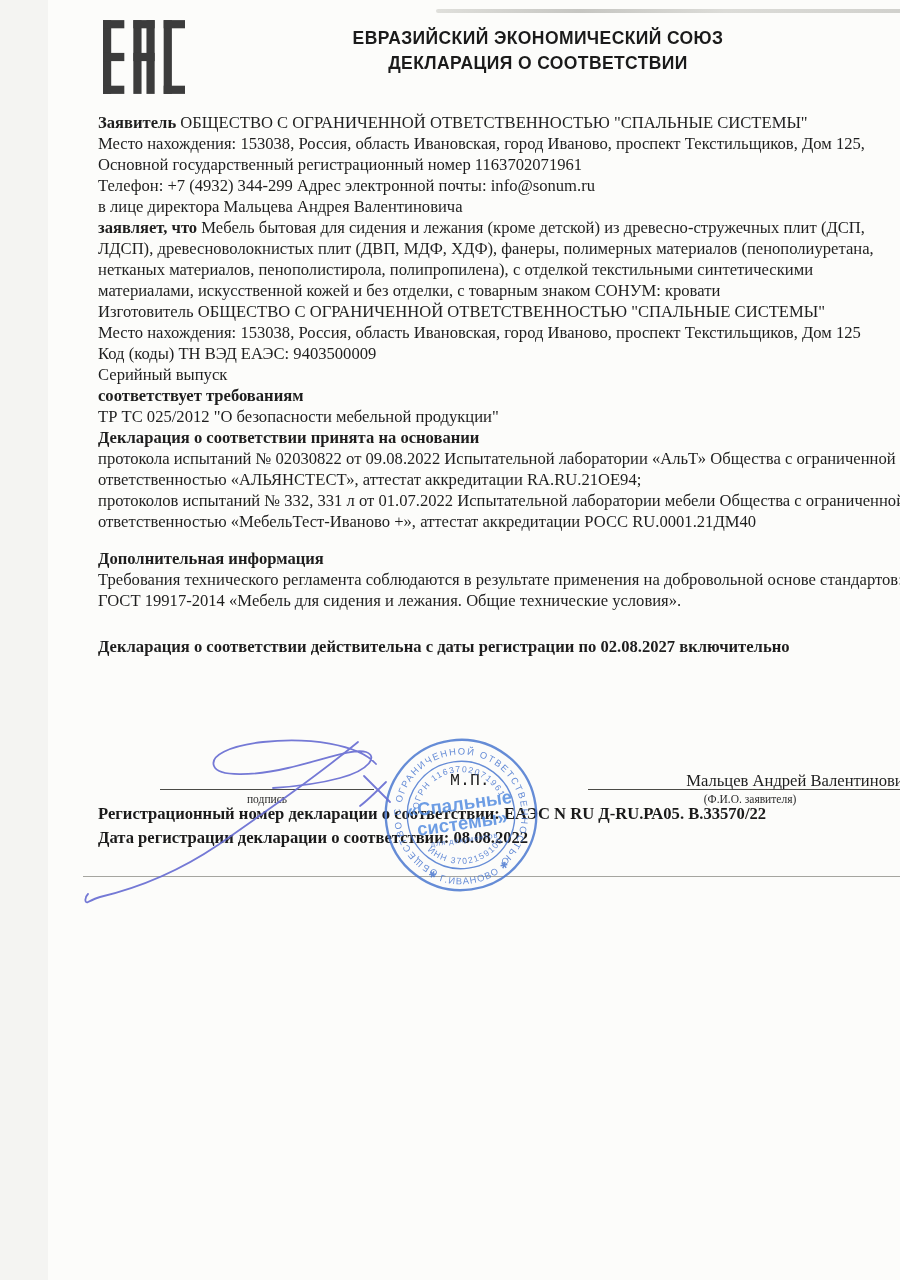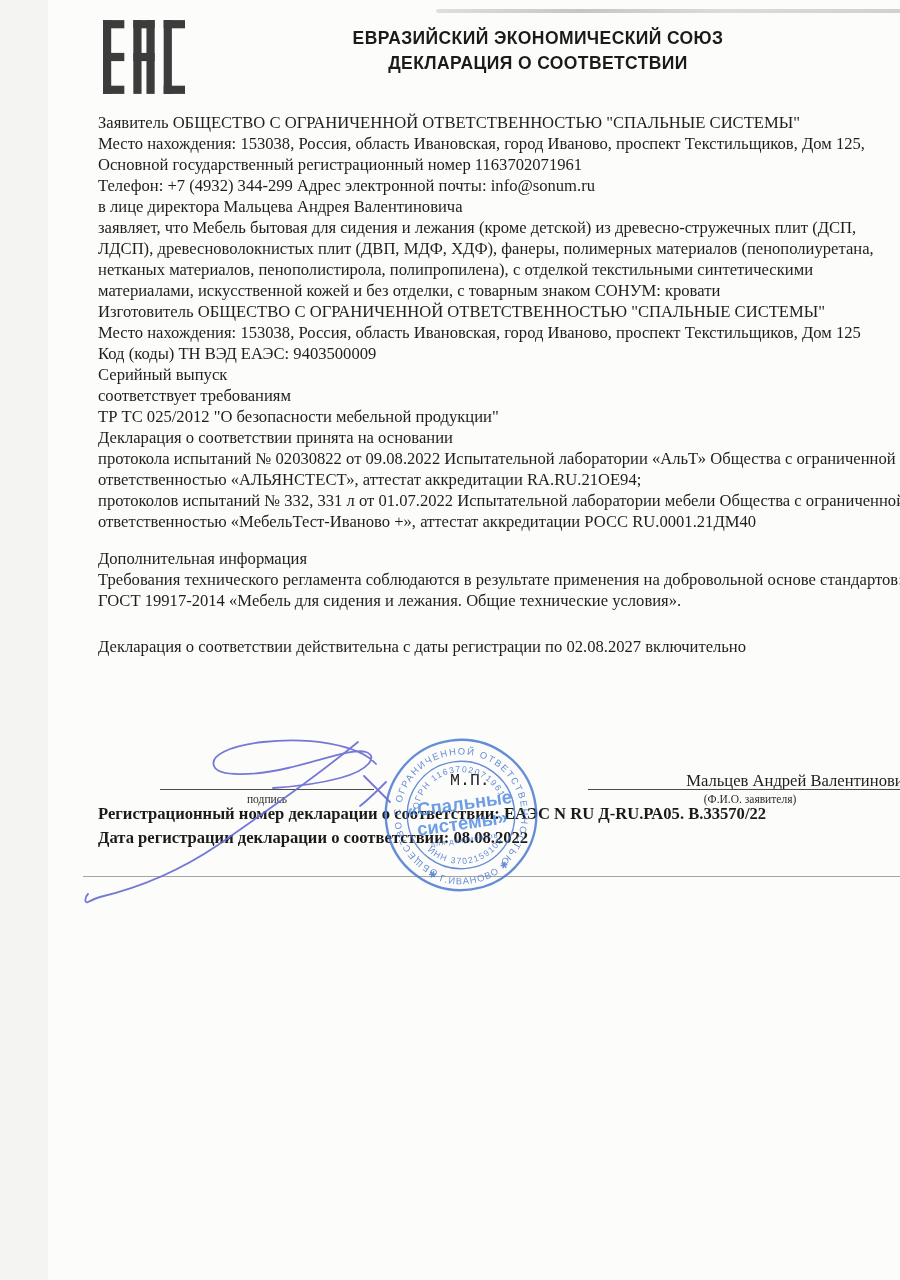--- a/index.html
+++ b/index.html
@@ -29,21 +29,21 @@
     font-family:"Liberation Sans", sans-serif;
     font-weight:bold;font-size:17.5px;line-height:25px;
     color:#1b1b1b;letter-spacing:.4px;
   }
   
   .doc-body{
     position:absolute;left:50px;top:112px;width:814px;
     font-size:16.6px;line-height:21px;color:#1e1e1e;
   }
   .para{margin:0;}
-  .para b{font-weight:normal;}
+  .para b{font-weight:bold;}
   .spacer-sm{height:16px;}
   .spacer-lg{height:25px;}
   
   .sig-line{position:absolute;height:0;border-top:1.6px solid #4a4a46;}
   .sig-line.left{left:112px;top:789px;width:214px;}
   .sig-line.right{left:540px;top:789px;width:324px;}
   .sig-caption{
     position:absolute;font-size:11.5px;color:#2a2a2a;text-align:center;
   }
   .cap-podpis{left:112px;top:793px;width:214px;}

